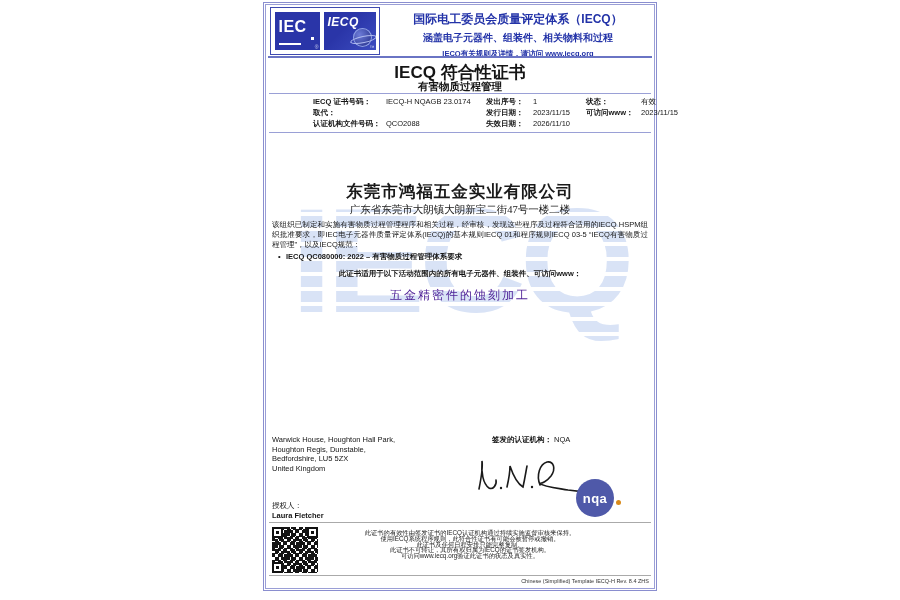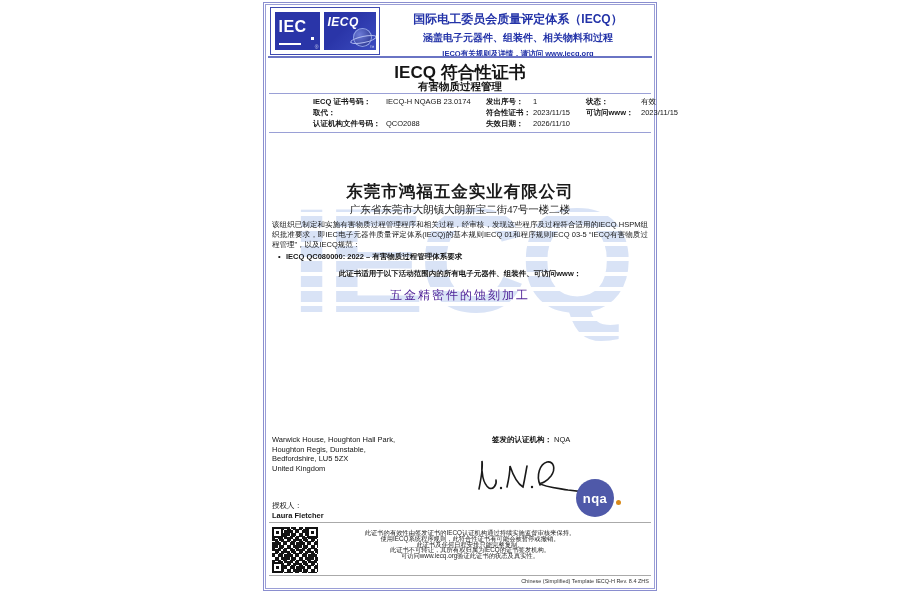--- a/index.html
+++ b/index.html
@@ -137,21 +137,21 @@
     <div class="cert-table">
       <div class="lbl">IECQ 证书号码：</div>
       <div>IECQ-H NQAGB 23.0174</div>
       <div class="lbl">发出序号：</div>
       <div>1</div>
       <div class="lbl">状态：</div>
       <div>有效</div>
 
       <div class="lbl">取代：</div>
       <div></div>
-      <div class="lbl">符合性证书：</div>
+      <div class="lbl">发行日期：</div>
       <div>2023/11/15</div>
       <div class="lbl">可访问www：</div>
       <div>2023/11/15</div>
 
       <div class="lbl">认证机构文件号码：</div>
       <div>QCO2088</div>
       <div class="lbl">失效日期：</div>
       <div>2026/11/10</div>
       <div></div>
       <div></div>

